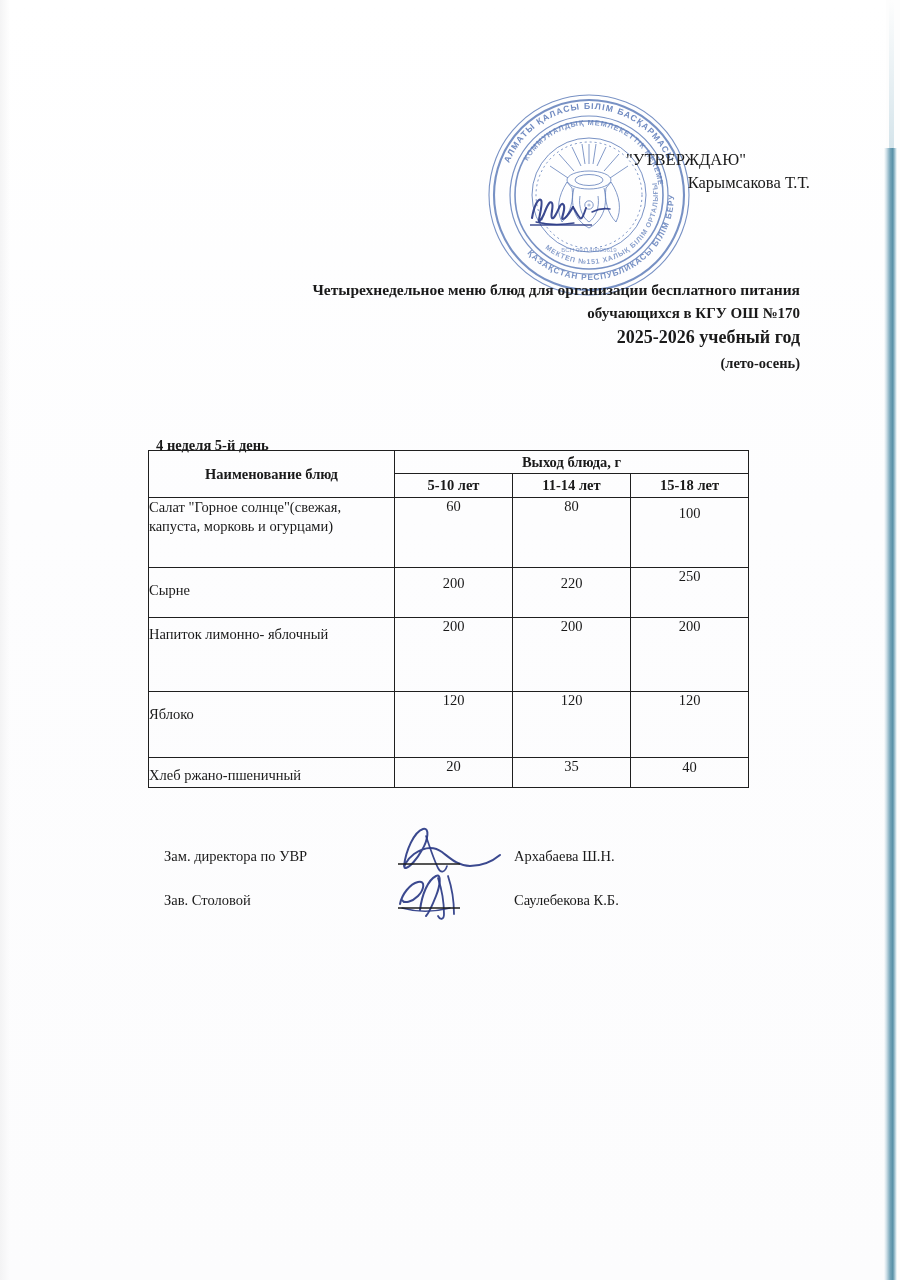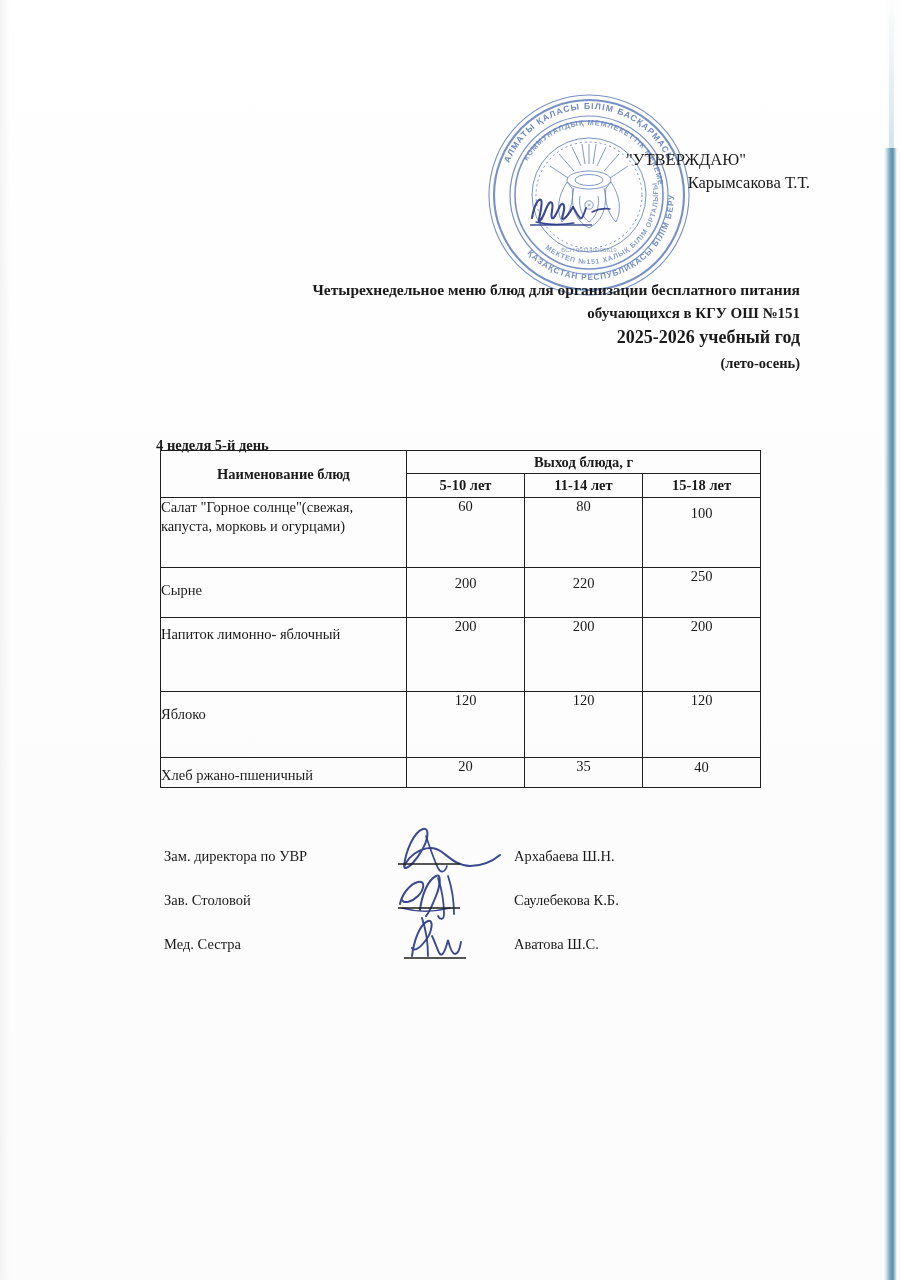--- a/index.html
+++ b/index.html
@@ -128,21 +128,20 @@
     font-size: 14.5px;
     margin-top: 24px;
   }
 
   
   #menu-table-wrap {
     position: absolute;
     left: 148px;
     top: 450px;
     width: 600px;
-    margin-left: 12px;
   }
   table.menu {
     border-collapse: collapse;
     width: 600px;
     table-layout: fixed;
   }
   table.menu th, table.menu td {
     border: 1.4px solid #1f1f1f;
     padding: 0;
     font-size: 14.5px;
@@ -282,21 +281,21 @@
         <path d="M45,15 C48,20 50,24 52,26 C54,28 56,22 58,16" stroke-width="1.9"></path>
         <path d="M8,30 C20,33 34,33 46,31" stroke-width="1.3"></path>
         <path d="M64,20 C70,17 76,16 82,17" stroke-width="1.5"></path>
       </g>
       <line x1="2" y1="33" x2="64" y2="33" stroke="#2a3a86" stroke-width="1.4" stroke-opacity=".9"></line>
     </svg>
   </div>
 
   <div id="doc-title">
     <div class="t1">Четырехнедельное меню блюд для организации бесплатного питания</div>
-    <div class="t2">обучающихся в КГУ ОШ №151</div>
+    <div class="t2">обучающихся в КГУ ОШ №170</div>
     <div class="t3">2025-2026 учебный год</div>
     <div class="t4">(лето-осень)</div>
   </div>
 
   <div id="week-day">4 неделя 5-й день</div>
 
   <div id="menu-table-wrap">
     <table class="menu">
       <colgroup>
         <col class="col-name">
@@ -387,29 +386,15 @@
             <path d="M46,8 C50,20 52,34 52,44 C52,50 48,50 46,46" stroke-width="1.8"></path>
             <path d="M56,6 C60,18 62,32 62,44" stroke-width="1.8"></path>
             <path d="M10,38 C24,42 42,42 58,38" stroke-width="1.4"></path>
           </g>
           <line x1="6" y1="38" x2="68" y2="38" stroke="#1d1d1d" stroke-width="1.4"></line>
         </svg>
       </span>
       <span class="sig-name">Саулебекова К.Б.</span>
     </div>
 
-    <div class="sig-row">
-      <span class="sig-role">Мед. Сестра</span>
-      <span class="sig-mark">
-        <svg width="130" height="52" viewBox="0 0 130 52" aria-hidden="true">
-          <g fill="none" stroke="#2a3a86" stroke-opacity=".92" stroke-linecap="round">
-            <path d="M20,42 C22,26 28,10 36,7 C42,5 40,18 34,26 C28,34 22,38 20,34" stroke-width="2"></path>
-            <path d="M30,4 C34,16 36,30 36,42" stroke-width="1.9"></path>
-            <path d="M40,22 C44,30 46,38 48,40 C51,43 54,34 56,26 C58,34 60,40 63,40 C66,40 68,34 69,28" stroke-width="1.9"></path>
-          </g>
-          <line x1="12" y1="44" x2="74" y2="44" stroke="#1d1d1d" stroke-width="1.4"></line>
-        </svg>
-      </span>
-      <span class="sig-name">Аватова Ш.С.</span>
-    </div>
 
   </div>
 </div>
 
 </body></html>

